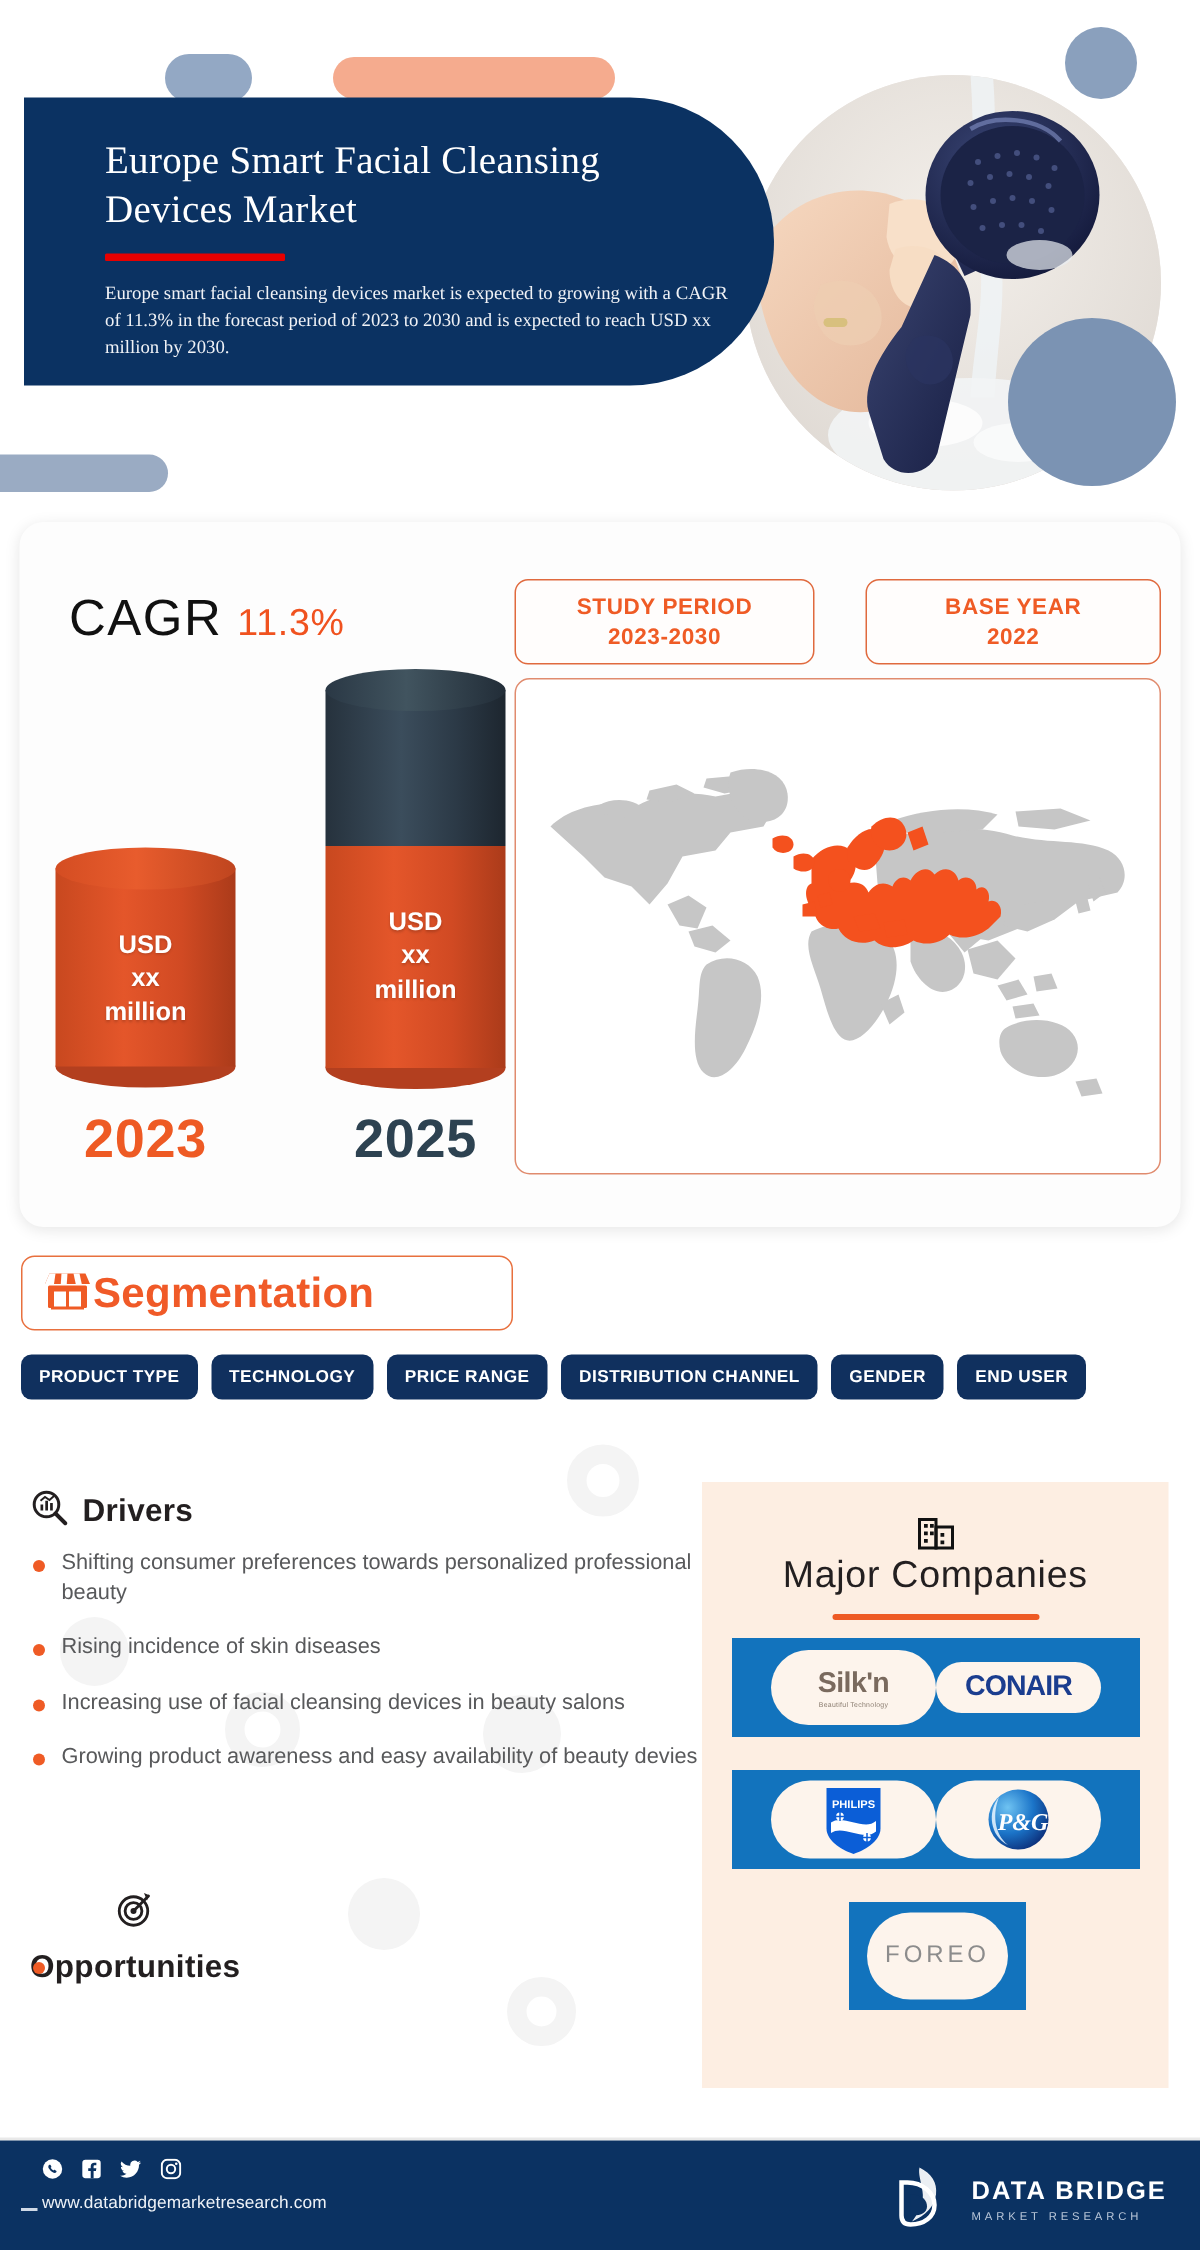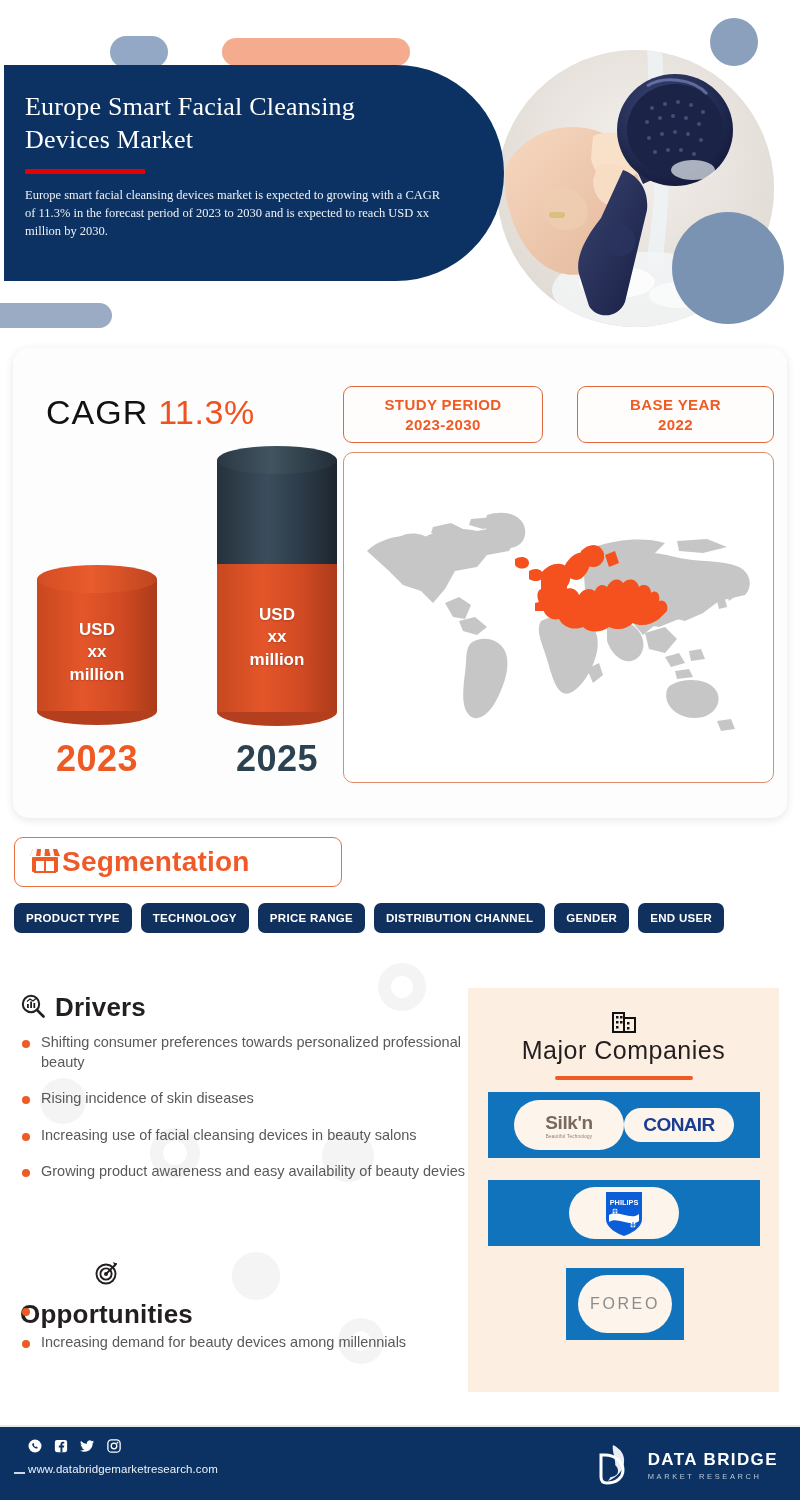--- a/index.html
+++ b/index.html
@@ -14,24 +14,24 @@
   
   .deco { position:absolute; }
   .deco-blue-pill { left:110px; top:36px; width:58px; height:32px; background:#93a8c4; border-radius:16px; }
   .deco-peach-pill { left:222px; top:38px; width:188px; height:28px; background:#f5ab8e; border-radius:14px; }
   .deco-blue-circ-top { left:710px; top:18px; width:48px; height:48px; background:#8aa0bd; border-radius:50%; }
   .deco-blue-circ-big { left:672px; top:212px; width:112px; height:112px; background:#7b93b3; border-radius:50%; }
   .deco-left-bar { left:0px; top:303px; width:112px; height:25px; background:#9aabc3; border-radius:0 13px 13px 0; }
 
   
   .hero {
-    position:absolute; left:4px; top:65px; width:500px; height:216px;
+    position:absolute; left:16px; top:65px; width:500px; height:192px;
     background:#0b3262;
     border-radius:0 120px 120px 0;
-    padding:26px 70px 0 21px;
+    padding:26px 70px 0 54px;
   }
   .hero-title {
     font-family:"Liberation Serif", serif;
     color:#ffffff; font-size:26px; line-height:1.26; font-weight:400;
     letter-spacing:.2px;
   }
   .hero-rule { width:120px; height:5px; background:#e60000; margin:12px 0 12px 0; border-radius:1px; }
   .hero-desc {
     font-family:"Liberation Serif", serif;
     color:#f0f2f6; font-size:12.5px; line-height:1.45; width:420px;
@@ -46,21 +46,21 @@
   .hero-photo svg { display:block; }
 
   
   .stat-card {
     position:absolute; left:13px; top:348px; width:774px; height:470px;
     background:#fdfdfd; border-radius:16px;
     box-shadow:0 2px 10px rgba(0,0,0,.10);
   }
   .cagr-line { position:absolute; left:33px; top:24px; display:flex; align-items:baseline;margin-top:21px; }
   .cagr-label { font-size:34px; font-weight:400; color:#111; letter-spacing:1px; }
-  .cagr-value { font-size:34px; font-weight:400; color:#f0521f; margin-left:10px; letter-spacing:.5px;}
+  .cagr-value { font-size:25px; font-weight:400; color:#f0521f; margin-left:10px; letter-spacing:.5px;}
 
   .pill-box {
     position:absolute; border:1.6px solid #e06a3e; border-radius:9px;
     background:#fffdfc; text-align:center; color:#ef5b25;
     font-size:15px; font-weight:bold; line-height:1.28; letter-spacing:.4px;
     display:flex; flex-direction:column; justify-content:center;
   }
   .pill-study { left:330px; top:38px; width:200px; height:57px; }
   .pill-base  { left:564px; top:38px; width:197px; height:57px; }
 
@@ -95,21 +95,21 @@
     background:#10305e; color:#fff; border-radius:7px;
     font-size:11.5px; font-weight:bold; letter-spacing:.3px;
     padding:9px 12px; white-space:nowrap;
   }
 
   
   .ghost { position:absolute; border-radius:50%; background:#f4f4f4; }
   .ghost-ring { position:absolute; border-radius:50%; border:13px solid #f4f4f4; }
 
   .sec-head { position:absolute; display:flex; align-items:center; gap:9px; }
-  .sec-head-text { font-size:26px; font-weight:bold; color:#231f20; letter-spacing:.2px; }
+  .sec-head-text { font-size:21px; font-weight:bold; color:#231f20; letter-spacing:.2px; }
 
   .bullets { position:absolute; width:450px; }
   .bullet { display:flex; gap:11px; margin-bottom:17px; align-items:flex-start; }
   .bullet-dot { width:8px; height:8px; border-radius:50%; background:#ef5b25; margin-top:7px; flex:0 0 8px; }
   .bullet-text { font-size:14.5px; line-height:1.35; color:#58595b; }
 
   
   .mc-panel {
     position:absolute; left:468px; top:988px; width:311px; height:404px;
     background:#fdeee2;
@@ -390,24 +390,20 @@
         <path d="M19 2 L22.5 3.5 L21 7 Z" fill="#231f20"></path>
       </svg>
     </span>
     <span class="sec-head-text">Opportunities</span>
   </div>
 
   <div class="bullets" style="left:22px; top:1301px;">
     <div class="bullet">
       <span class="bullet-dot"></span>
     </div>
-    <div class="bullet">
-      <span class="bullet-dot"></span>
-      <span class="bullet-text">Increasing demand for beauty devices among millennials</span>
-    </div>
   </div>
 
   <div class="mc-panel">
     <span class="mc-icon">
       <svg width="30" height="30" viewBox="0 0 30 30">
         <rect x="4" y="7" width="11" height="19" fill="none" stroke="#111" stroke-width="2"></rect>
         <rect x="15" y="12" width="11" height="14" fill="none" stroke="#111" stroke-width="2"></rect>
         <rect x="7" y="10" width="2.5" height="2.5" fill="#111"></rect>
         <rect x="11" y="10" width="2.5" height="2.5" fill="#111"></rect>
         <rect x="7" y="15" width="2.5" height="2.5" fill="#111"></rect>
@@ -435,20 +431,34 @@
         <svg width="42" height="48" viewBox="0 0 42 48">
           <path d="M3 3h36v27c0 9-12 15-18 17C15 45 3 39 3 30Z" fill="#0b5ed7"></path>
           <text x="21" y="16" font-size="7.4" font-family="Liberation Sans, sans-serif" font-weight="bold" fill="#fff" text-anchor="middle">PHILIPS</text>
           <path d="M6 26 C14 20 28 32 36 25 L36 32 C28 39 14 27 6 33 Z" fill="#fff"></path>
           <circle cx="12" cy="22" r="2.6" fill="#fff"></circle>
             <circle cx="30" cy="36" r="2.6" fill="#fff"></circle>
           <path d="M12 19v6M9 22h6" stroke="#0b5ed7" stroke-width="1"></path>
           <path d="M30 33v6M27 36h6" stroke="#0b5ed7" stroke-width="1"></path>
         </svg>
       </div>
+      <div class="logo-chip" style="width:110px; height:52px;">
+        <svg width="46" height="46" viewBox="0 0 46 46">
+          <defs>
+            <radialGradient id="pgg" cx="32%" cy="30%" r="78%">
+              <stop offset="0%" stop-color="#6fc3f2"></stop>
+              <stop offset="55%" stop-color="#1b74c8"></stop>
+              <stop offset="100%" stop-color="#0c2f7a"></stop>
+            </radialGradient>
+          </defs>
+          <circle cx="23" cy="23" r="20" fill="url(#pgg)"></circle>
+          <path d="M10 8 C2 18 4 34 16 40 C6 32 6 18 10 8Z" fill="#eaf6ff" opacity=".85"></path>
+          <text x="26" y="30" font-size="16" font-family="Liberation Serif, serif" font-style="italic" font-weight="bold" fill="#fff" text-anchor="middle">P&amp;G</text>
+        </svg>
+      </div>
     </div>
 
     <div class="logo-row" style="left:98px; top:280px; width:118px; height:72px;">
       <div class="logo-chip" style="width:94px; height:58px;">
         <span style="font-size:16px; color:#8c8c8c; letter-spacing:2.6px;">FOREO</span>
       </div>
     </div>
   </div>
 
   <div class="footer-top-line"></div>

